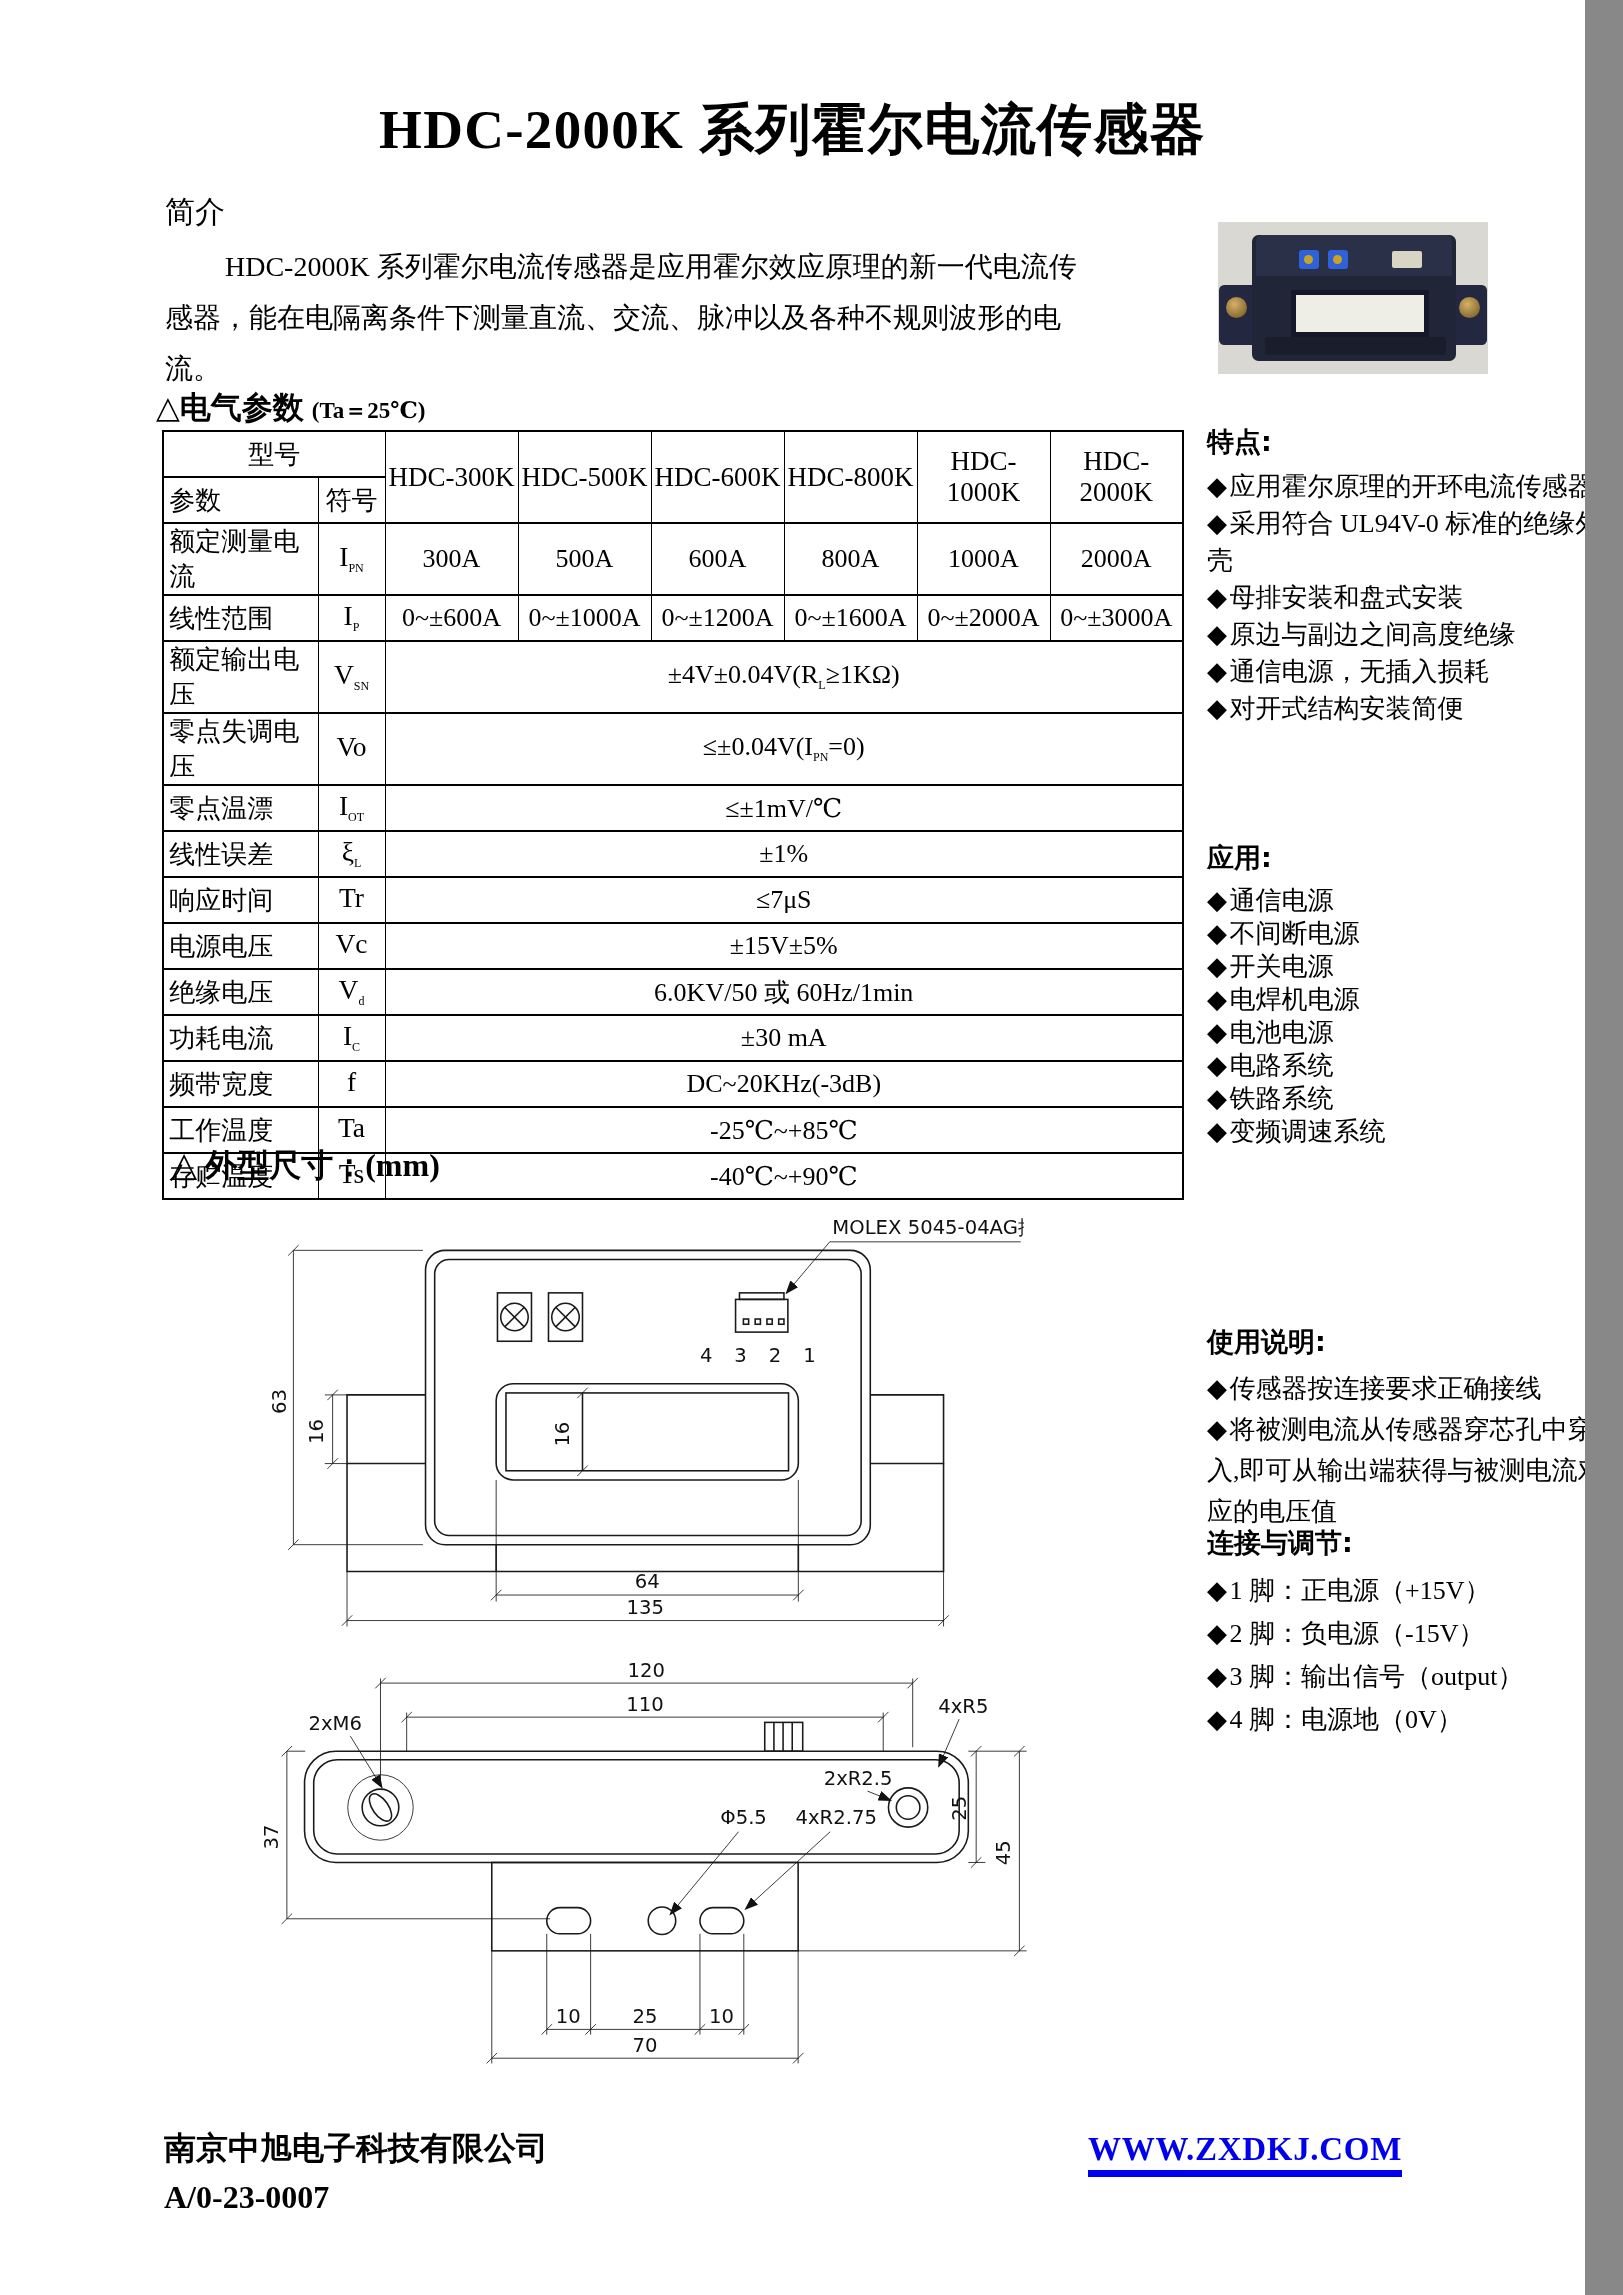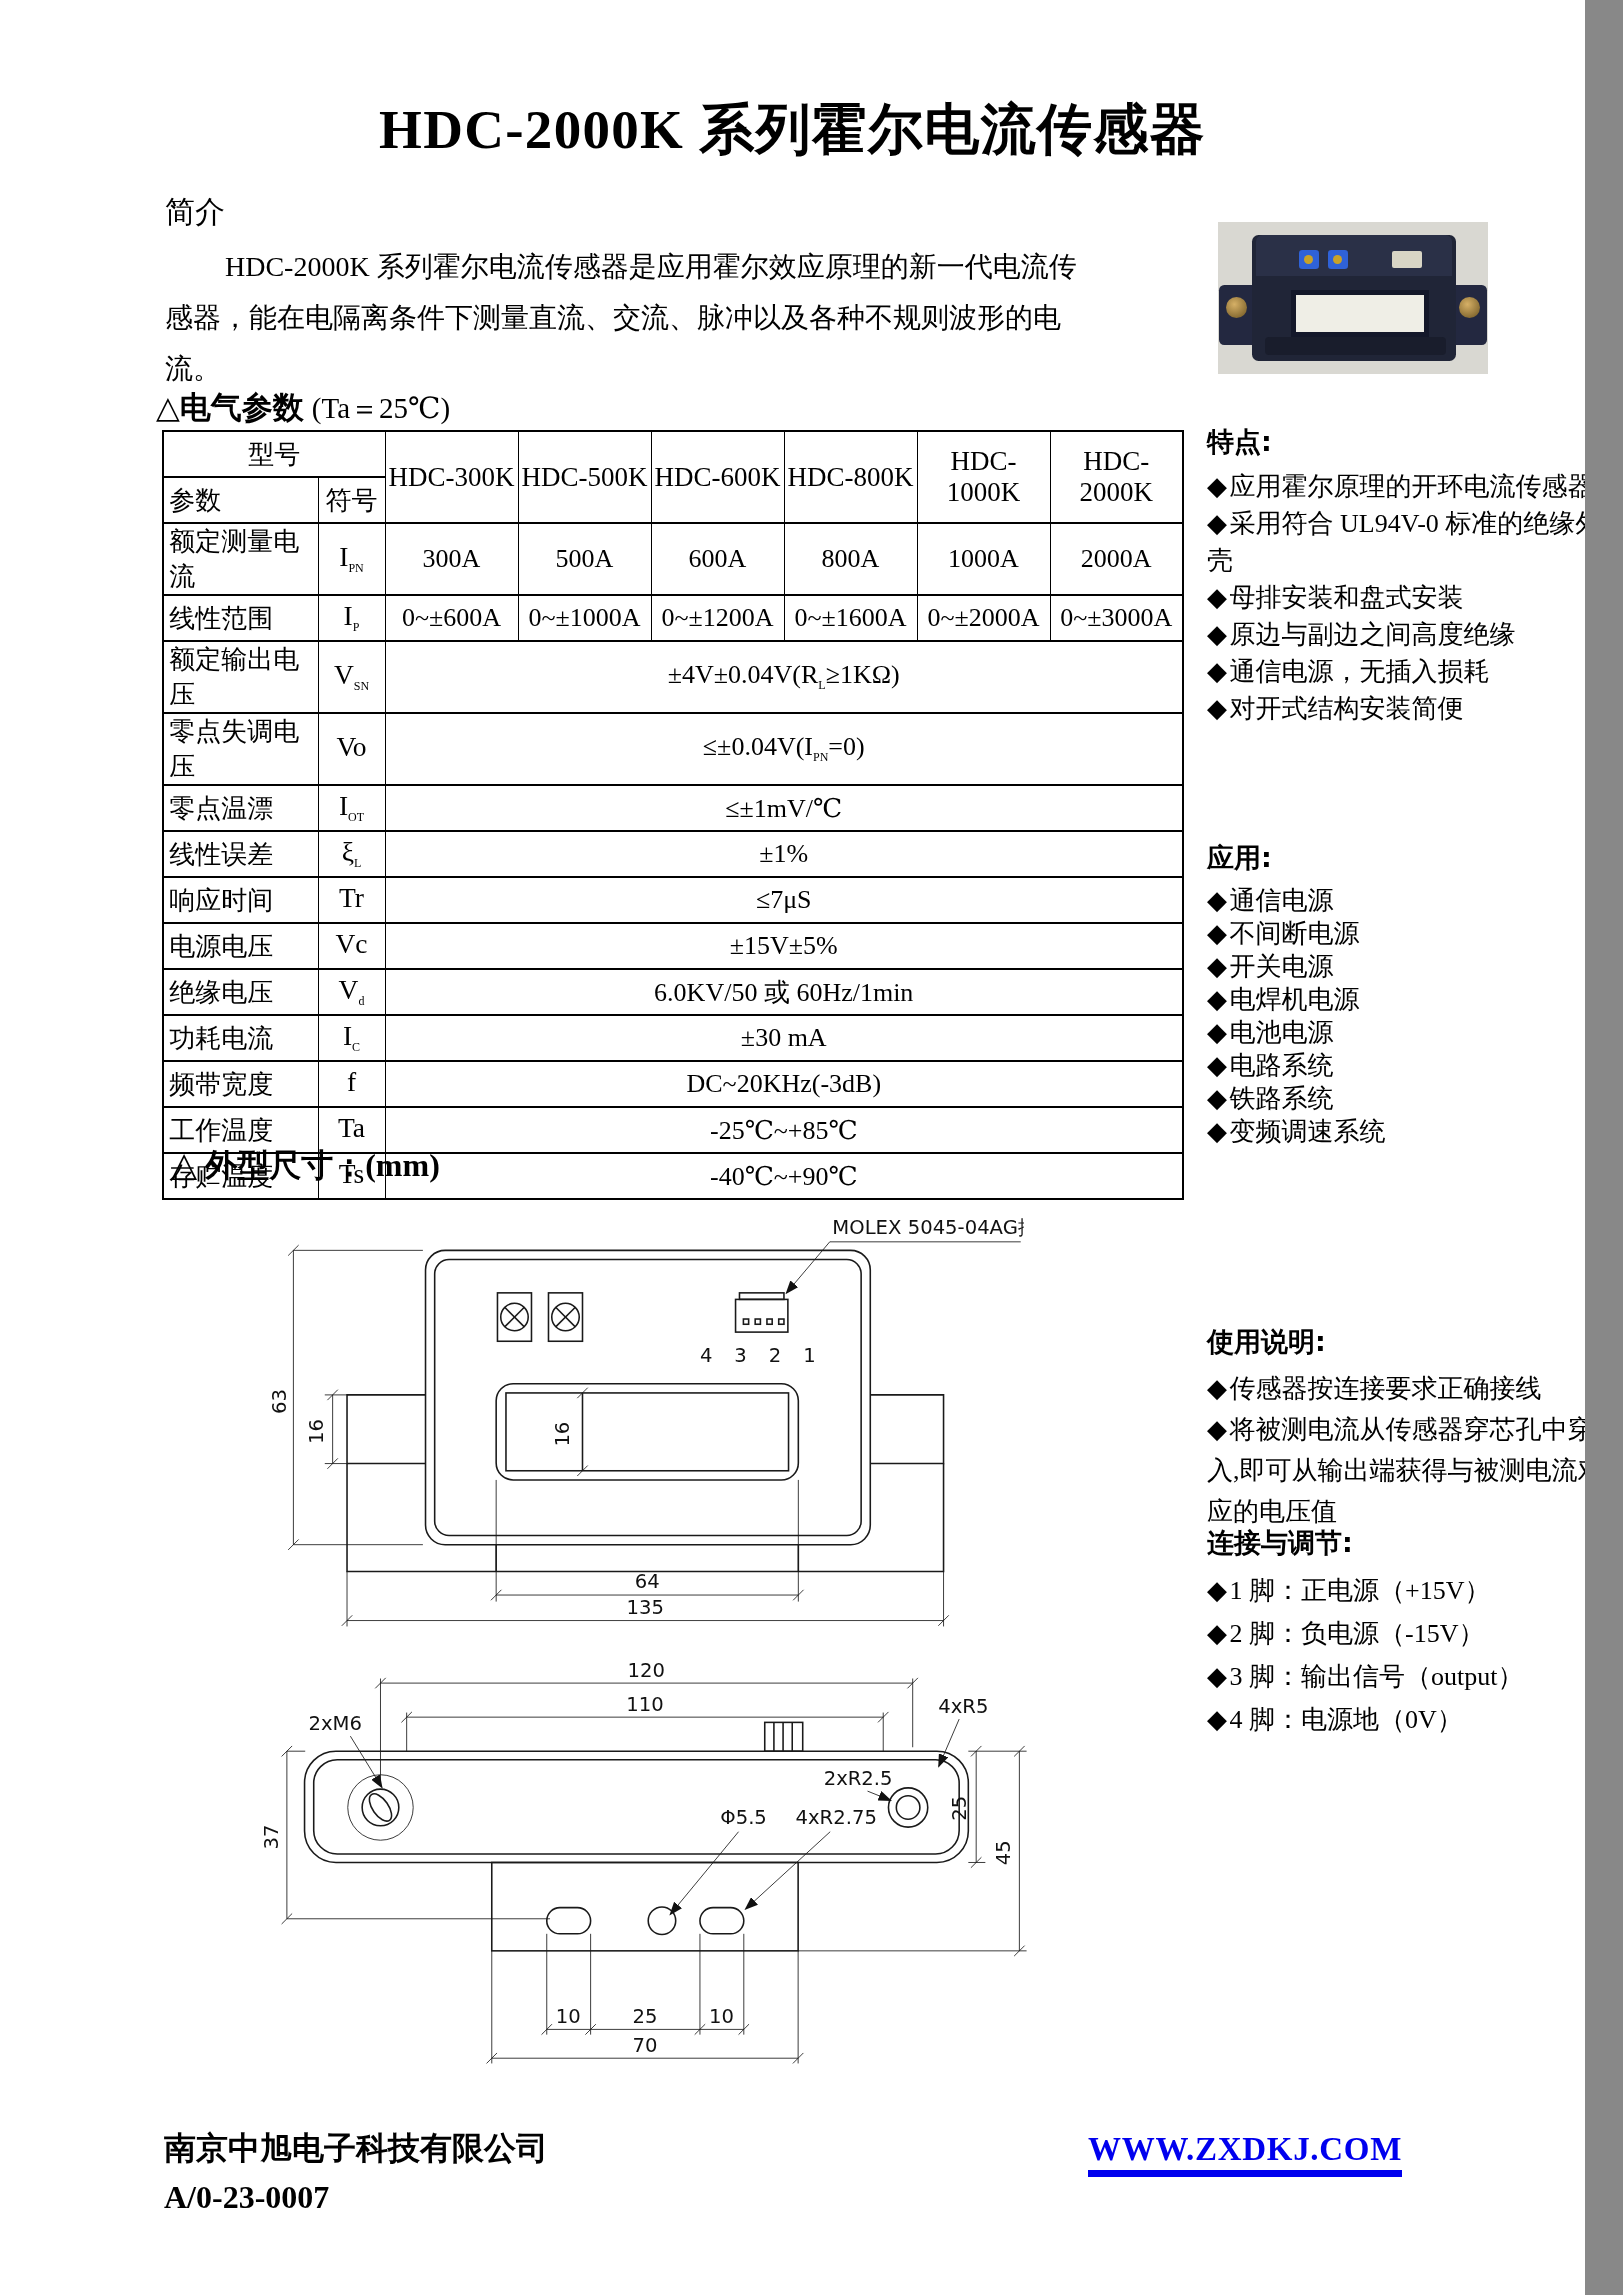--- a/index.html
+++ b/index.html
@@ -20,21 +20,21 @@
   .ph-top{position:absolute;left:38px;top:13px;width:196px;height:41px;background:#2a3047;border-radius:6.5px 6.5px 0 0;}
   .ph-trim{position:absolute;top:27.5px;width:19.6px;height:19.6px;background:#2f62d8;border-radius:3.3px;}
   .ph-trim::after{content:"";position:absolute;left:5.2px;top:5.2px;width:9.2px;height:9.2px;border-radius:50%;background:#c9a227;}
   .ph-trim1{left:81px;} .ph-trim2{left:110px;}
   .ph-conn{position:absolute;left:174px;top:29px;width:30px;height:17px;background:#d8d5c5;border-radius:2px;}
   .ph-window{position:absolute;left:73px;top:68px;width:128px;height:37px;background:#efeee6;border:5.9px solid #14182a;}
   .ph-lip{position:absolute;left:47px;top:115px;width:181px;height:18.3px;background:#191d2c;border-radius:3.9px;}
 
   .elec-h{left:156px;top:387px;font-size:32px;}
   .hd-bold{font-weight:bold;font-family:"DejaVu Sans","Liberation Sans",sans-serif;font-size:31px;}
-  .hd-norm{font-size:29px;}
+  .hd-norm{font-size:23px;font-weight:bold;}
 
   table.spec{position:absolute;left:162px;top:430px;width:1019px;height:698px;border-collapse:collapse;
              table-layout:fixed;font-size:26px;border:2.6px solid #000;}
   table.spec td{border-left:1.3px solid #000;border-right:1.3px solid #000;border-top:2.6px solid #000;border-bottom:2.6px solid #000;
                 text-align:center;vertical-align:middle;padding:0;overflow:hidden;}
   table.spec td.pl{text-align:left;padding-left:5.2px;}
   table.spec tr{height:46px;}
   tr.hr1{height:46px;} tr.hr2{height:48px;}
   td.model-head{font-size:27px;}
   td.corner{ text-align:center;padding-left:118px;}

